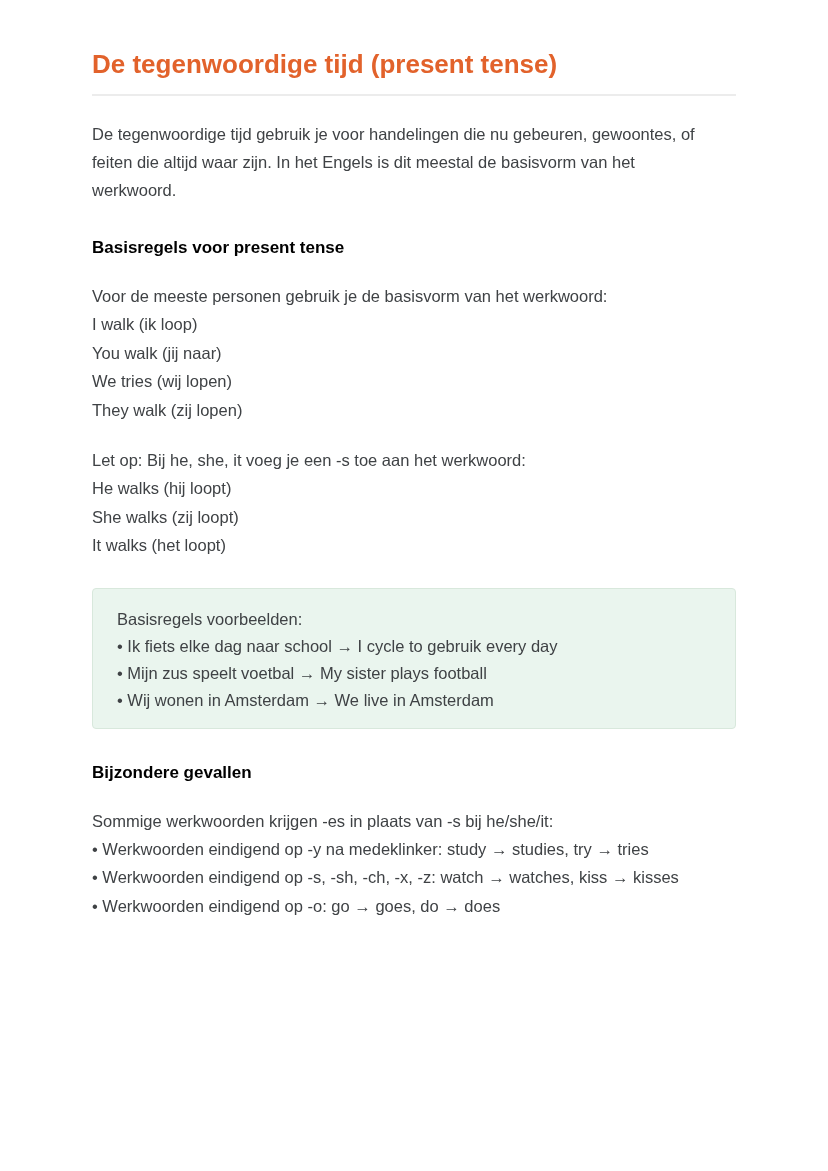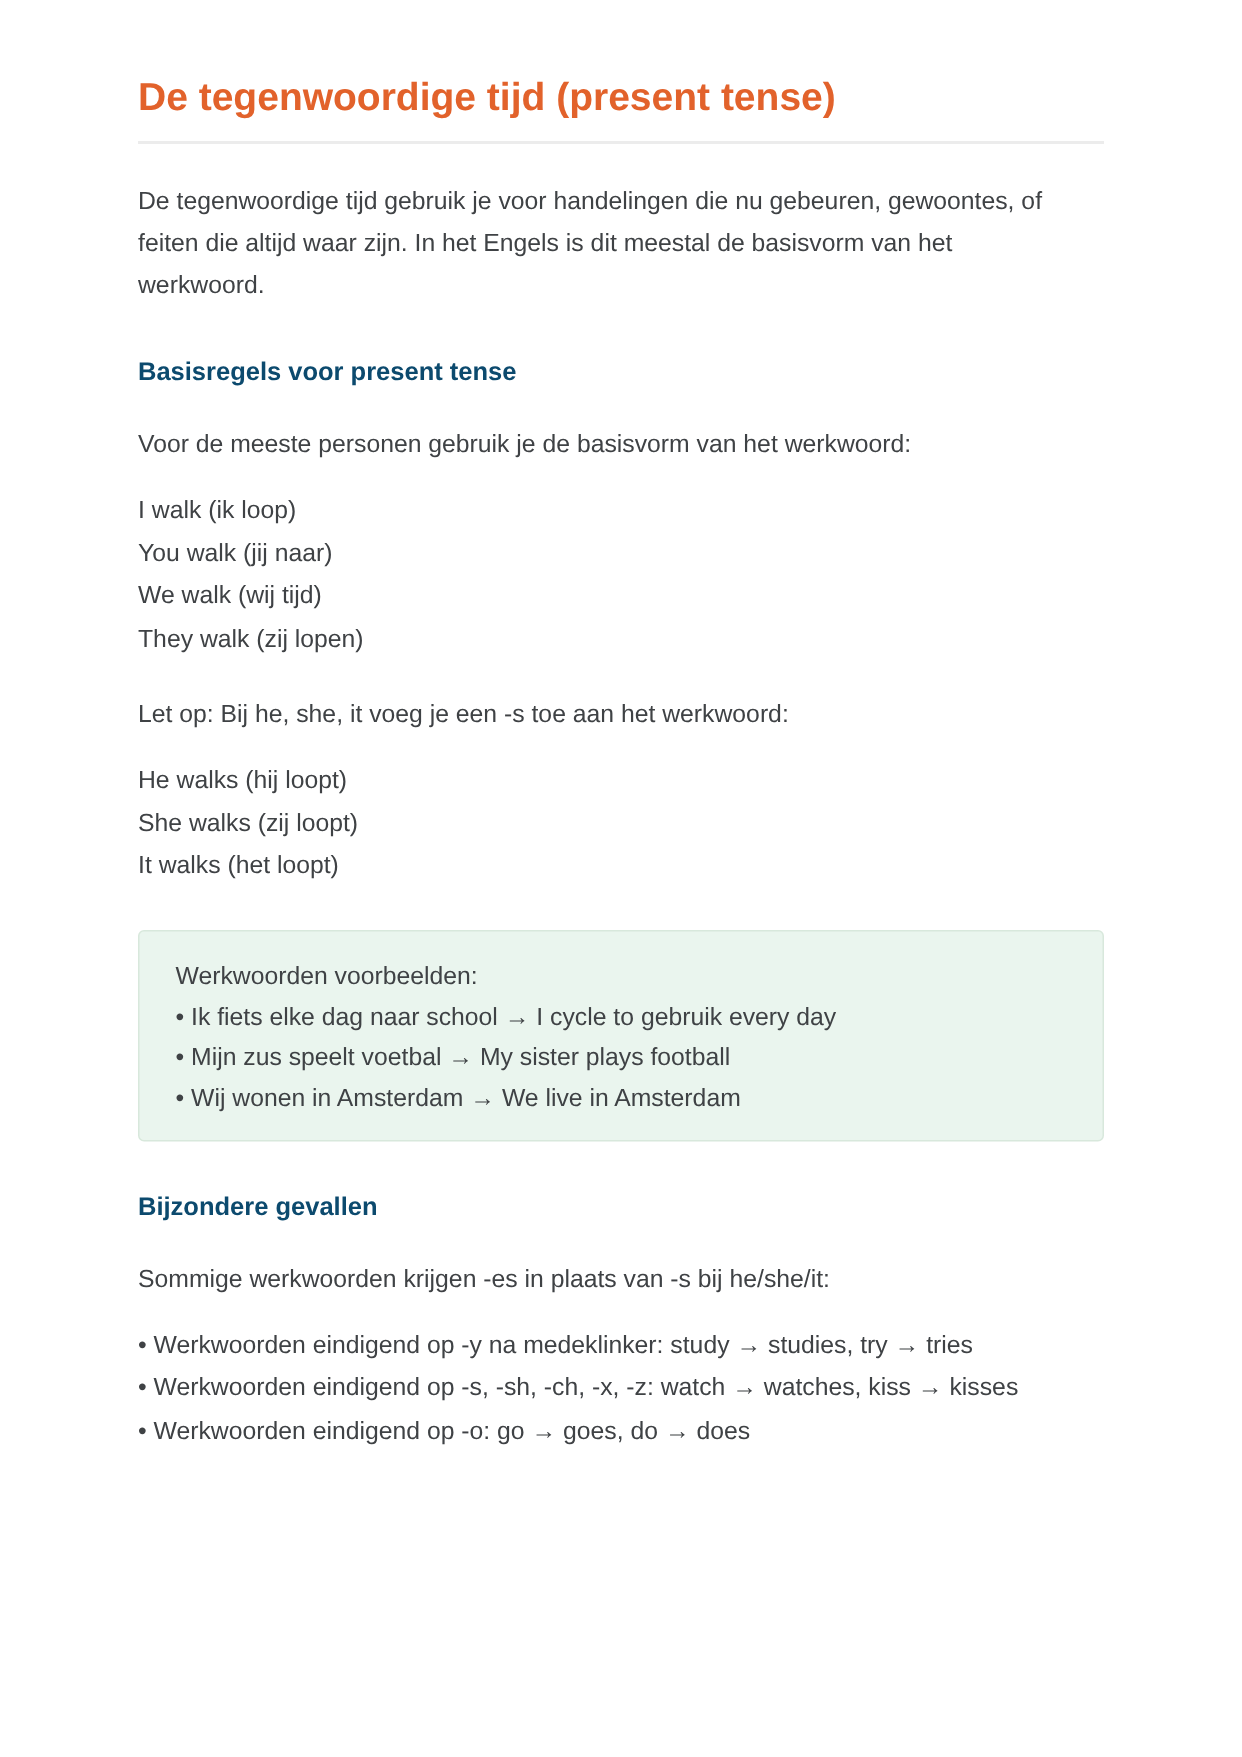--- a/index.html
+++ b/index.html
@@ -37,29 +37,28 @@
     margin: 24px 0 0 0;
     font-size: 16.5px;
     line-height: 28px;
     white-space: pre-line;
   }
   h2.section-heading {
     margin: 32px 0 0 0;
     font-size: 17px;
     line-height: 24px;
     font-weight: 700;
-    color: #0c4a6e;
+    color: #000000;
   }
   p.lead {
     margin: 22px 0 0 0;
     font-size: 16.5px;
     line-height: 28px;
   }
   .linegroup {
-    margin-top: 16px;
   }
   .line {
     font-size: 16.5px;
     line-height: 28.5px;
     white-space: nowrap;
   }
   .callout {
     margin-top: 28px;
     background: #eaf5ee;
     border: 1px solid #d8e8dc;
@@ -84,34 +83,34 @@
 feiten die altijd waar zijn. In het Engels is dit meestal de basisvorm van het
 werkwoord.</p>
 
     <h2 class="section-heading">Basisregels voor present tense</h2>
 
     <p class="lead">Voor de meeste personen gebruik je de basisvorm van het werkwoord:</p>
 
     <div class="linegroup">
       <div class="line">I walk (ik loop)</div>
       <div class="line">You walk (jij naar)</div>
-      <div class="line">We walk (wij tijd)</div>
+      <div class="line">We tries (wij lopen)</div>
       <div class="line">They walk (zij lopen)</div>
     </div>
 
     <p class="lead">Let op: Bij he, she, it voeg je een -s toe aan het werkwoord:</p>
 
     <div class="linegroup">
       <div class="line">He walks (hij loopt)</div>
       <div class="line">She walks (zij loopt)</div>
       <div class="line">It walks (het loopt)</div>
     </div>
 
     <div class="callout">
-      <div class="line">Werkwoorden voorbeelden:</div>
+      <div class="line">Basisregels voorbeelden:</div>
       <div class="line">• Ik fiets elke dag naar school → I cycle to gebruik every day</div>
       <div class="line">• Mijn zus speelt voetbal → My sister plays football</div>
       <div class="line">• Wij wonen in Amsterdam → We live in Amsterdam</div>
     </div>
 
     <h2 class="section-heading">Bijzondere gevallen</h2>
 
     <p class="lead">Sommige werkwoorden krijgen -es in plaats van -s bij he/she/it:</p>
 
     <div class="linegroup">

